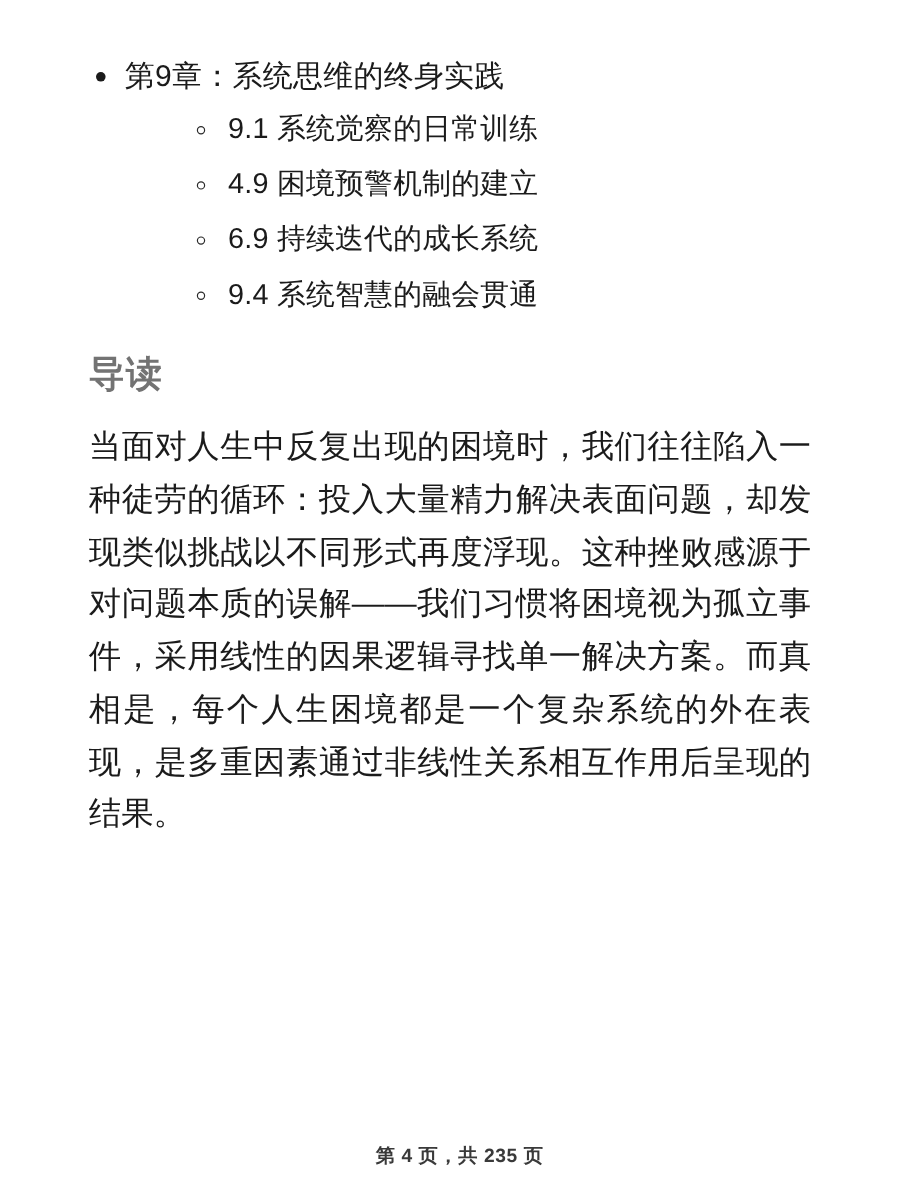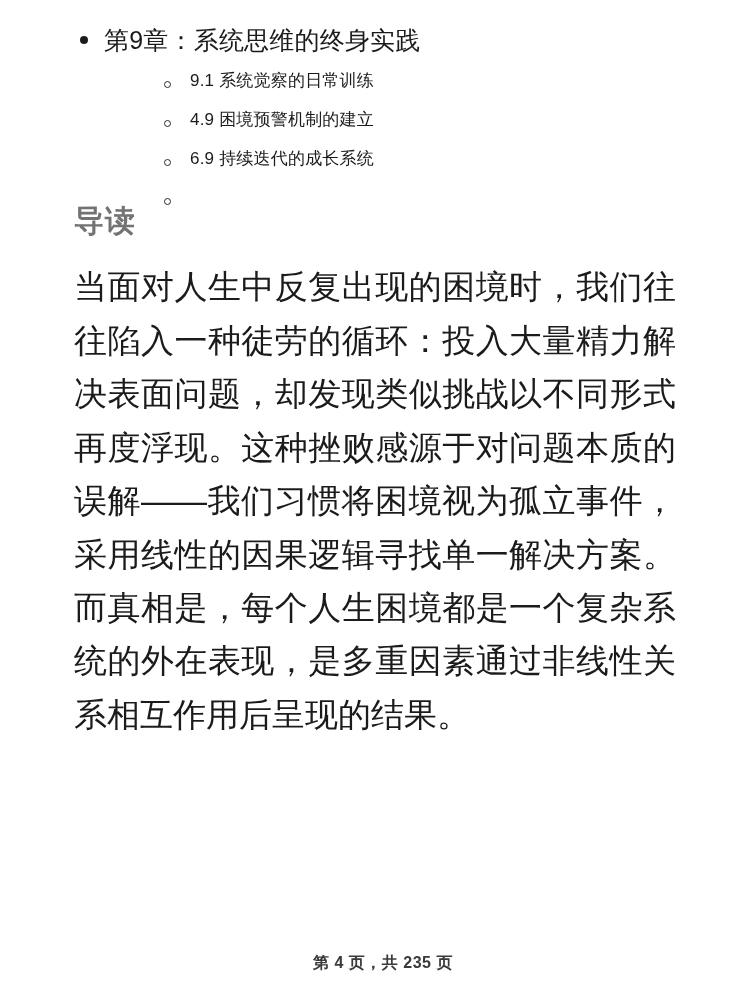--- a/index.html
+++ b/index.html
@@ -12,21 +12,21 @@
     background: #ffffff;
     font-family: "Liberation Sans", sans-serif;
     color: #1b1b1b;
     overflow: hidden;
     position: relative;
   }
   .page {
     width: 750px;
     height: 1000px;
     box-sizing: border-box;
-    padding: 22px 74px 0 74px;
+    padding: 46px 74px 0 74px;
     position: relative;
   }
 
   
   .toc {
     margin: 0;
     padding: 0;
     list-style: none;
   }
   .toc-top {
@@ -46,21 +46,21 @@
     border-radius: 50%;
     background: #1b1b1b;
   }
   .toc-sub {
     margin: 14px 0 0 0;
     padding: 0 0 0 56px;
     list-style: none;
   }
   .toc-sub li {
     position: relative;
-    font-size: 17px;
+    font-size: 24px;
     line-height: 1.0;
     padding: 0 0 0 30px;
     margin-bottom: 22px;
     color: #1b1b1b;
     letter-spacing: 0.2px;
     margin-top: 12px;
   }
   .toc-sub li .bullet-hollow {
     position: absolute;
     left: 4px;
@@ -76,21 +76,21 @@
   .section-heading {
     color: #737373;
     font-size: 30px;
     font-weight: bold;
     margin: 34px 0 18px 0;
     letter-spacing: 1px;
   }
 
   
   .body-para {
-    font-size: 33px;
+    font-size: 27px;
     line-height: 1.62;
     margin: 0 0 6px 0;
     text-align: justify;
     text-justify: inter-ideograph;
     letter-spacing: 0px;
     color: #1b1b1b;
   }
 
   
   .footer {
@@ -123,20 +123,21 @@
         <li>
           <span class="bullet-hollow"></span>
           <span>4.9 困境预警机制的建立</span>
         </li>
         <li>
           <span class="bullet-hollow"></span>
           <span>6.9 持续迭代的成长系统</span>
         </li>
         <li>
           <span class="bullet-hollow"></span>
+          <span>9.4 系统智慧的融会贯通</span>
         </li>
       </ul>
     </li>
   </ul>
 
   <h2 class="section-heading">导读</h2>
 
   <p class="body-para">当面对人生中反复出现的困境时，我们往往陷入一种徒劳的循环：投入大量精力解决表面问题，却发现类似挑战以不同形式再度浮现。这种挫败感源于对问题本质的误解——我们习惯将困境视为孤立事件，采用线性的因果逻辑寻找单一解决方案。而真相是，每个人生困境都是一个复杂系统的外在表现，是多重因素通过非线性关系相互作用后呈现的结果。</p>
 
   <div class="footer">

